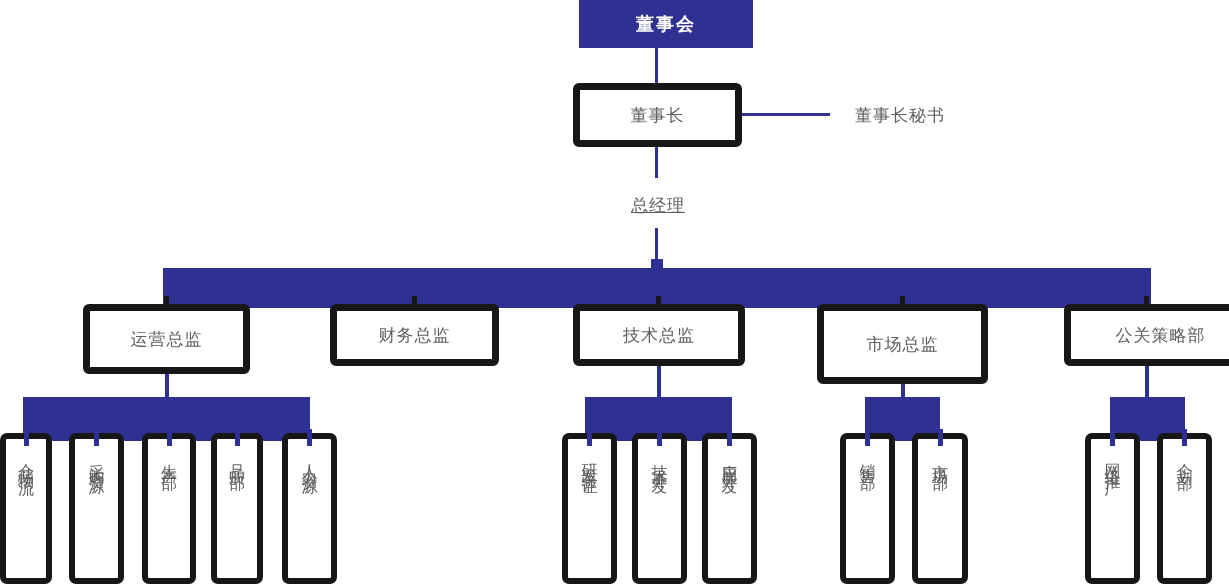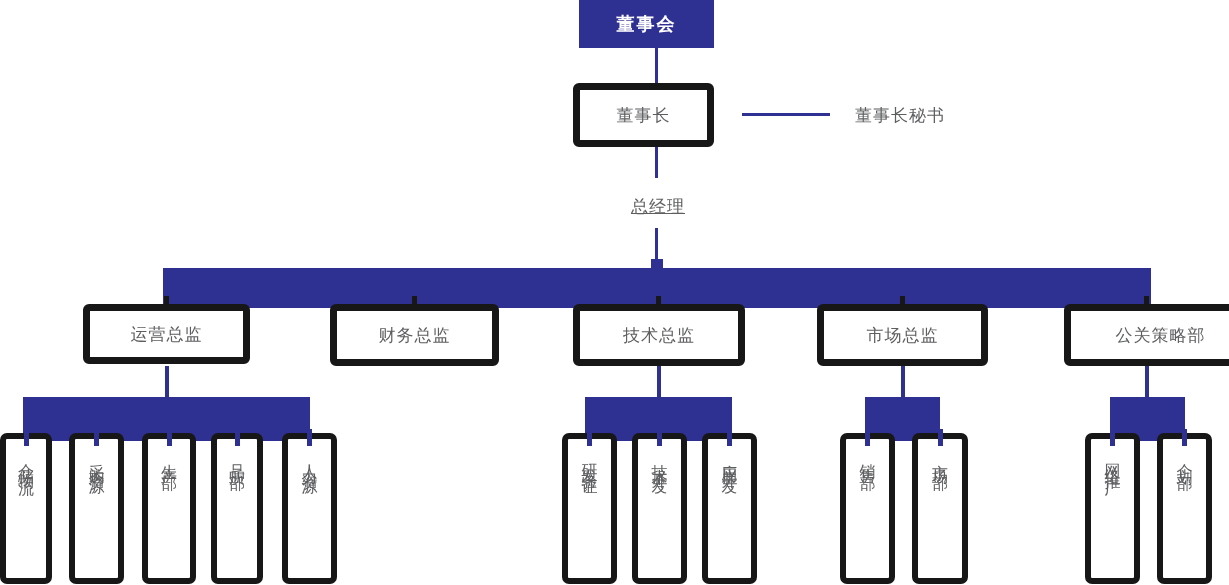--- a/index.html
+++ b/index.html
@@ -28,35 +28,35 @@
   .vframe span {
     writing-mode:vertical-rl; text-orientation:upright;
     font-size:16px; letter-spacing:5px; line-height:1;
   }
   
   .blue  { position:absolute; background:#2e3192; z-index:1; }
   .btick { position:absolute; background:#171717; z-index:3; }
   .vtick { position:absolute; background:#2e3192; z-index:3; }
   .txt {
     position:absolute; color:#5d5e60; font-size:17px; letter-spacing:1px;
-    display:flex; align-items:flex-end; justify-content:center; z-index:2;
+    display:flex; align-items:center; justify-content:center; z-index:2;
   }
 </style>
 </head>
 <body>
 
 <div class="canvas">
 
-  <div class="solid" style="left:579px; top:0; width:135px; height:48px;">
+  <div class="solid" style="left:579px; top:0; width:174px; height:48px;">
     <span>董事会</span>
   </div>
 
   <div class="blue" style="left:655px; top:48px; width:3px; height:35px;"></div>
 
-  <div class="frame" style="left:573px; top:83px; width:141px; height:64px;">
+  <div class="frame" style="left:573px; top:83px; width:169px; height:64px;">
     <span>董事长</span>
   </div>
 
   <div class="blue" style="left:742px; top:113px; width:88px; height:3px;"></div>
 
   <div class="txt" style="left:840px; top:103px; width:120px; height:24px;">
     <span>董事长秘书</span>
   </div>
 
   <div class="blue" style="left:655px; top:147px; width:3px; height:31px;"></div>
@@ -69,30 +69,30 @@
   <div class="blue" style="left:651px; top:259px; width:12px; height:11px;"></div>
 
   <div class="blue" style="left:163px; top:268px; width:988px; height:40px;"></div>
 
   <div class="btick" style="left:164px; top:296px; width:5px; height:14px;"></div>
   <div class="btick" style="left:412px; top:296px; width:5px; height:14px;"></div>
   <div class="btick" style="left:656px; top:296px; width:5px; height:14px;"></div>
   <div class="btick" style="left:900px; top:296px; width:5px; height:14px;"></div>
   <div class="btick" style="left:1144px; top:296px; width:5px; height:14px;"></div>
 
-  <div class="frame" style="left:83px; top:304px; width:167px; height:60px;">
+  <div class="frame" style="left:83px; top:304px; width:167px; height:70px;">
     <span>运营总监</span>
   </div>
   <div class="frame" style="left:573px; top:304px; width:172px; height:62px;">
     <span>技术总监</span>
   </div>
   <div class="frame" style="left:330px; top:304px; width:169px; height:62px;">
     <span>财务总监</span>
   </div>
-  <div class="frame" style="left:817px; top:304px; width:171px; height:62px;">
+  <div class="frame" style="left:817px; top:304px; width:171px; height:80px;">
     <span>市场总监</span>
   </div>
   <div class="frame" style="left:1064px; top:304px; width:193px; height:62px;">
     <span>公关策略部</span>
   </div>
 
   <div class="blue" style="left:165px; top:366px; width:4px; height:33px;"></div>
   <div class="blue" style="left:657px; top:366px; width:4px; height:33px;"></div>
   <div class="blue" style="left:901px; top:366px; width:4px; height:33px;"></div>
   <div class="blue" style="left:1145px; top:366px; width:4px; height:33px;"></div>

